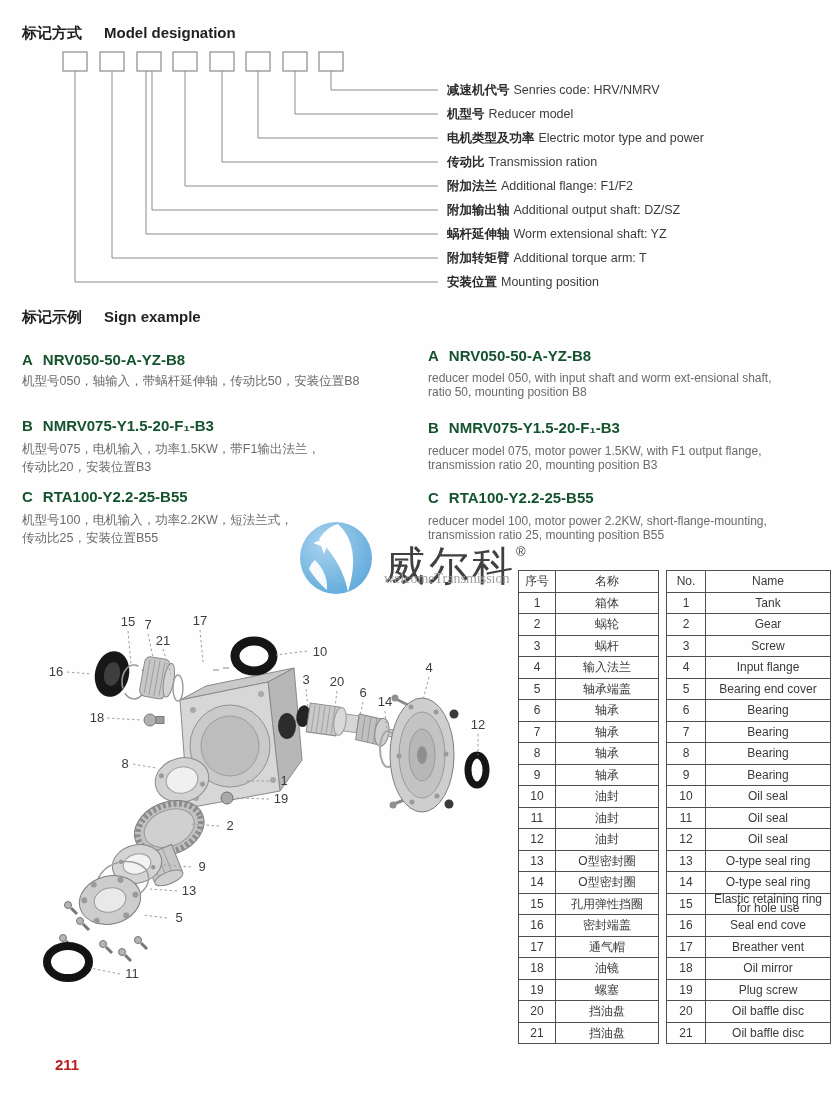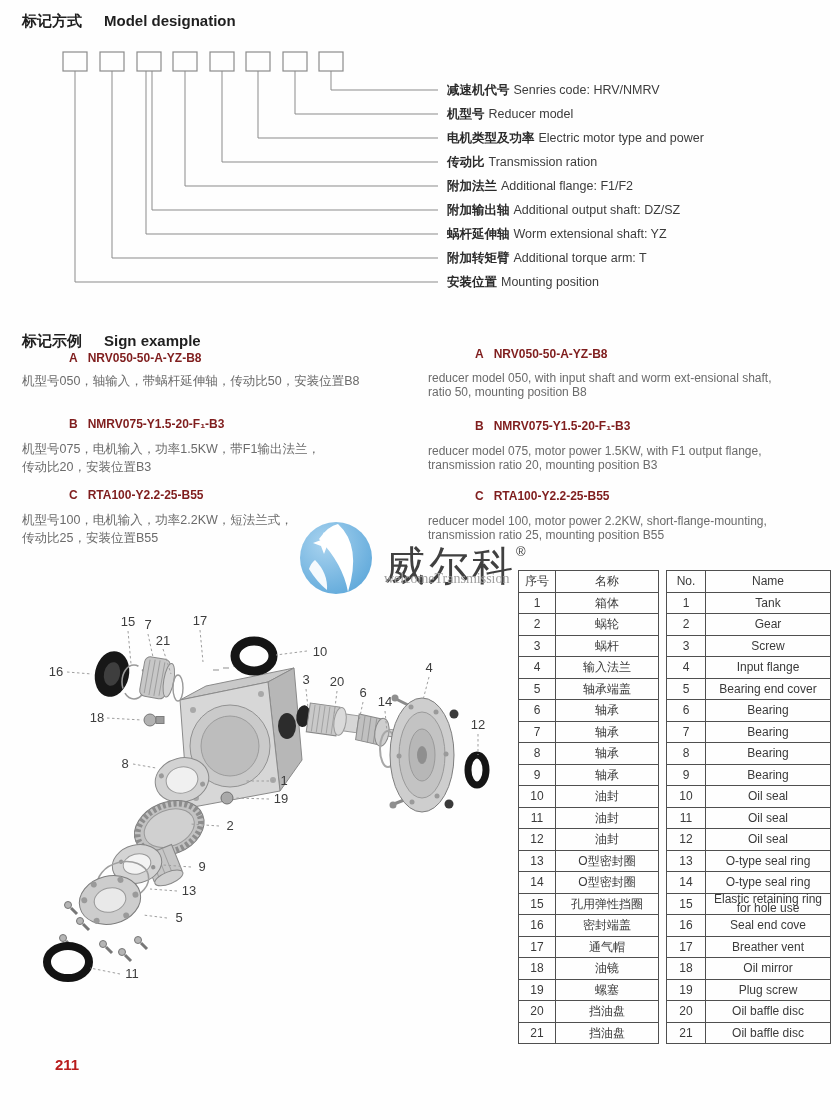--- a/index.html
+++ b/index.html
@@ -7,21 +7,21 @@
         font-family:"Liberation Sans","DejaVu Sans",sans-serif;color:#2e2e2e;}
   .abs{position:absolute;}
   
   .sec-title{font-size:15px;font-weight:bold;color:#1f1f1f;}
   .sec-title .en{margin-left:22px;}
   
   .desig-label{left:447px;font-size:12.5px;white-space:nowrap;line-height:18px;}
   .desig-label .cn{font-weight:bold;color:#2b2b2b;margin-right:4px;}
   .desig-label .en{color:#3c3c3c;}
   
-  .ex-code{font-size:12px;font-weight:bold;color:#7f1d1d;white-space:nowrap;margin-left:47px;}
+  .ex-code{font-size:15px;font-weight:bold;color:#14532d;white-space:nowrap;}
   .ex-code .tag{margin-right:10px;}
   .ex-desc-cn{font-size:12.5px;color:#6b6b6b;line-height:18px;white-space:nowrap;}
   .ex-desc-en{font-size:12px;color:#6b6b6b;line-height:14px;white-space:nowrap;}
   
   #wm-text{font-size:41px;font-weight:normal;color:#404040;letter-spacing:3px;line-height:40px;}
   #wm-text sup{font-size:13px;vertical-align:24px;letter-spacing:0;}
   #wm-sub{font-family:"Liberation Serif","DejaVu Serif",serif;font-size:14px;color:#9f9f9f;}
   
   table.parts{border-collapse:collapse;table-layout:fixed;}
   table.parts td,table.parts th{border:1px solid #4f4f4f;font-weight:normal;text-align:center;
@@ -51,21 +51,21 @@
       <path d="M40,4 Q64,26 50,72 Q45,44 21,19 Q30,6 40,4 Z" fill="#ffffff"></path>
       <path d="M17,40 Q30,53 29,70 Q19,62 11,49 Q13,43 17,40 Z" fill="#ffffff" opacity="0.92"></path>
       <path d="M26,12 L29,20 L37,23 L29,26 L26,34 L23,26 L15,23 L23,20 Z" fill="#ffffff"></path>
     </svg>
     <div id="wm-text" class="abs" style="left:86px;top:14px;">
       <span>威尔科</span><sup>®</sup>
     </div>
     <div id="wm-sub" class="abs" style="left:86px;top:53px;">welcomeTransmission</div>
   </div>
 
-  <div class="abs sec-title" style="left:22px;top:12px;">
+  <div class="abs sec-title" style="left:22px;top:24px;">
     <span>标记方式</span><span class="en">Model designation</span>
   </div>
 
   <svg class="abs" style="left:0;top:42px;" width="840" height="252" viewBox="0 0 840 252">
     <g fill="none" stroke="#8b8b8b" stroke-width="1.2">
       <rect x="63" y="10" width="24" height="19"></rect>
         <rect x="100" y="10" width="24" height="19"></rect>
       <rect x="137" y="10" width="24" height="19"></rect>
         <rect x="173" y="10" width="24" height="19"></rect>
       <rect x="210" y="10" width="24" height="19"></rect>
@@ -89,21 +89,21 @@
   <div class="abs desig-label" style="top:81px;"><span class="cn">减速机代号</span><span class="en">Senries code: HRV/NMRV</span></div>
   <div class="abs desig-label" style="top:105px;"><span class="cn">机型号</span><span class="en">Reducer model</span></div>
   <div class="abs desig-label" style="top:129px;"><span class="cn">电机类型及功率</span><span class="en">Electric motor type and power</span></div>
   <div class="abs desig-label" style="top:153px;"><span class="cn">传动比</span><span class="en">Transmission ration</span></div>
   <div class="abs desig-label" style="top:177px;"><span class="cn">附加法兰</span><span class="en">Additional flange: F1/F2</span></div>
   <div class="abs desig-label" style="top:201px;"><span class="cn">附加输出轴</span><span class="en">Additional output shaft: DZ/SZ</span></div>
   <div class="abs desig-label" style="top:225px;"><span class="cn">蜗杆延伸轴</span><span class="en">Worm extensional shaft: YZ</span></div>
   <div class="abs desig-label" style="top:249px;"><span class="cn">附加转矩臂</span><span class="en">Additional torque arm: T</span></div>
   <div class="abs desig-label" style="top:273px;"><span class="cn">安装位置</span><span class="en">Mounting position</span></div>
 
-  <div class="abs sec-title" style="left:22px;top:332px;">
+  <div class="abs sec-title" style="left:22px;top:308px;">
     <span>标记示例</span><span class="en">Sign example</span>
   </div>
 
   <div class="abs ex-code" style="left:22px;top:351px;"><span class="tag">A</span><span>NRV050-50-A-YZ-B8</span></div>
   <div class="abs ex-desc-cn" style="left:22px;top:372px;">
       <div>机型号050，轴输入，带蜗杆延伸轴，传动比50，安装位置B8</div>
     </div>
   <div class="abs ex-code" style="left:22px;top:417px;"><span class="tag">B</span><span>NMRV075-Y1.5-20-F₁-B3</span></div>
   <div class="abs ex-desc-cn" style="left:22px;top:440px;">
       <div>机型号075，电机输入，功率1.5KW，带F1输出法兰，</div>

